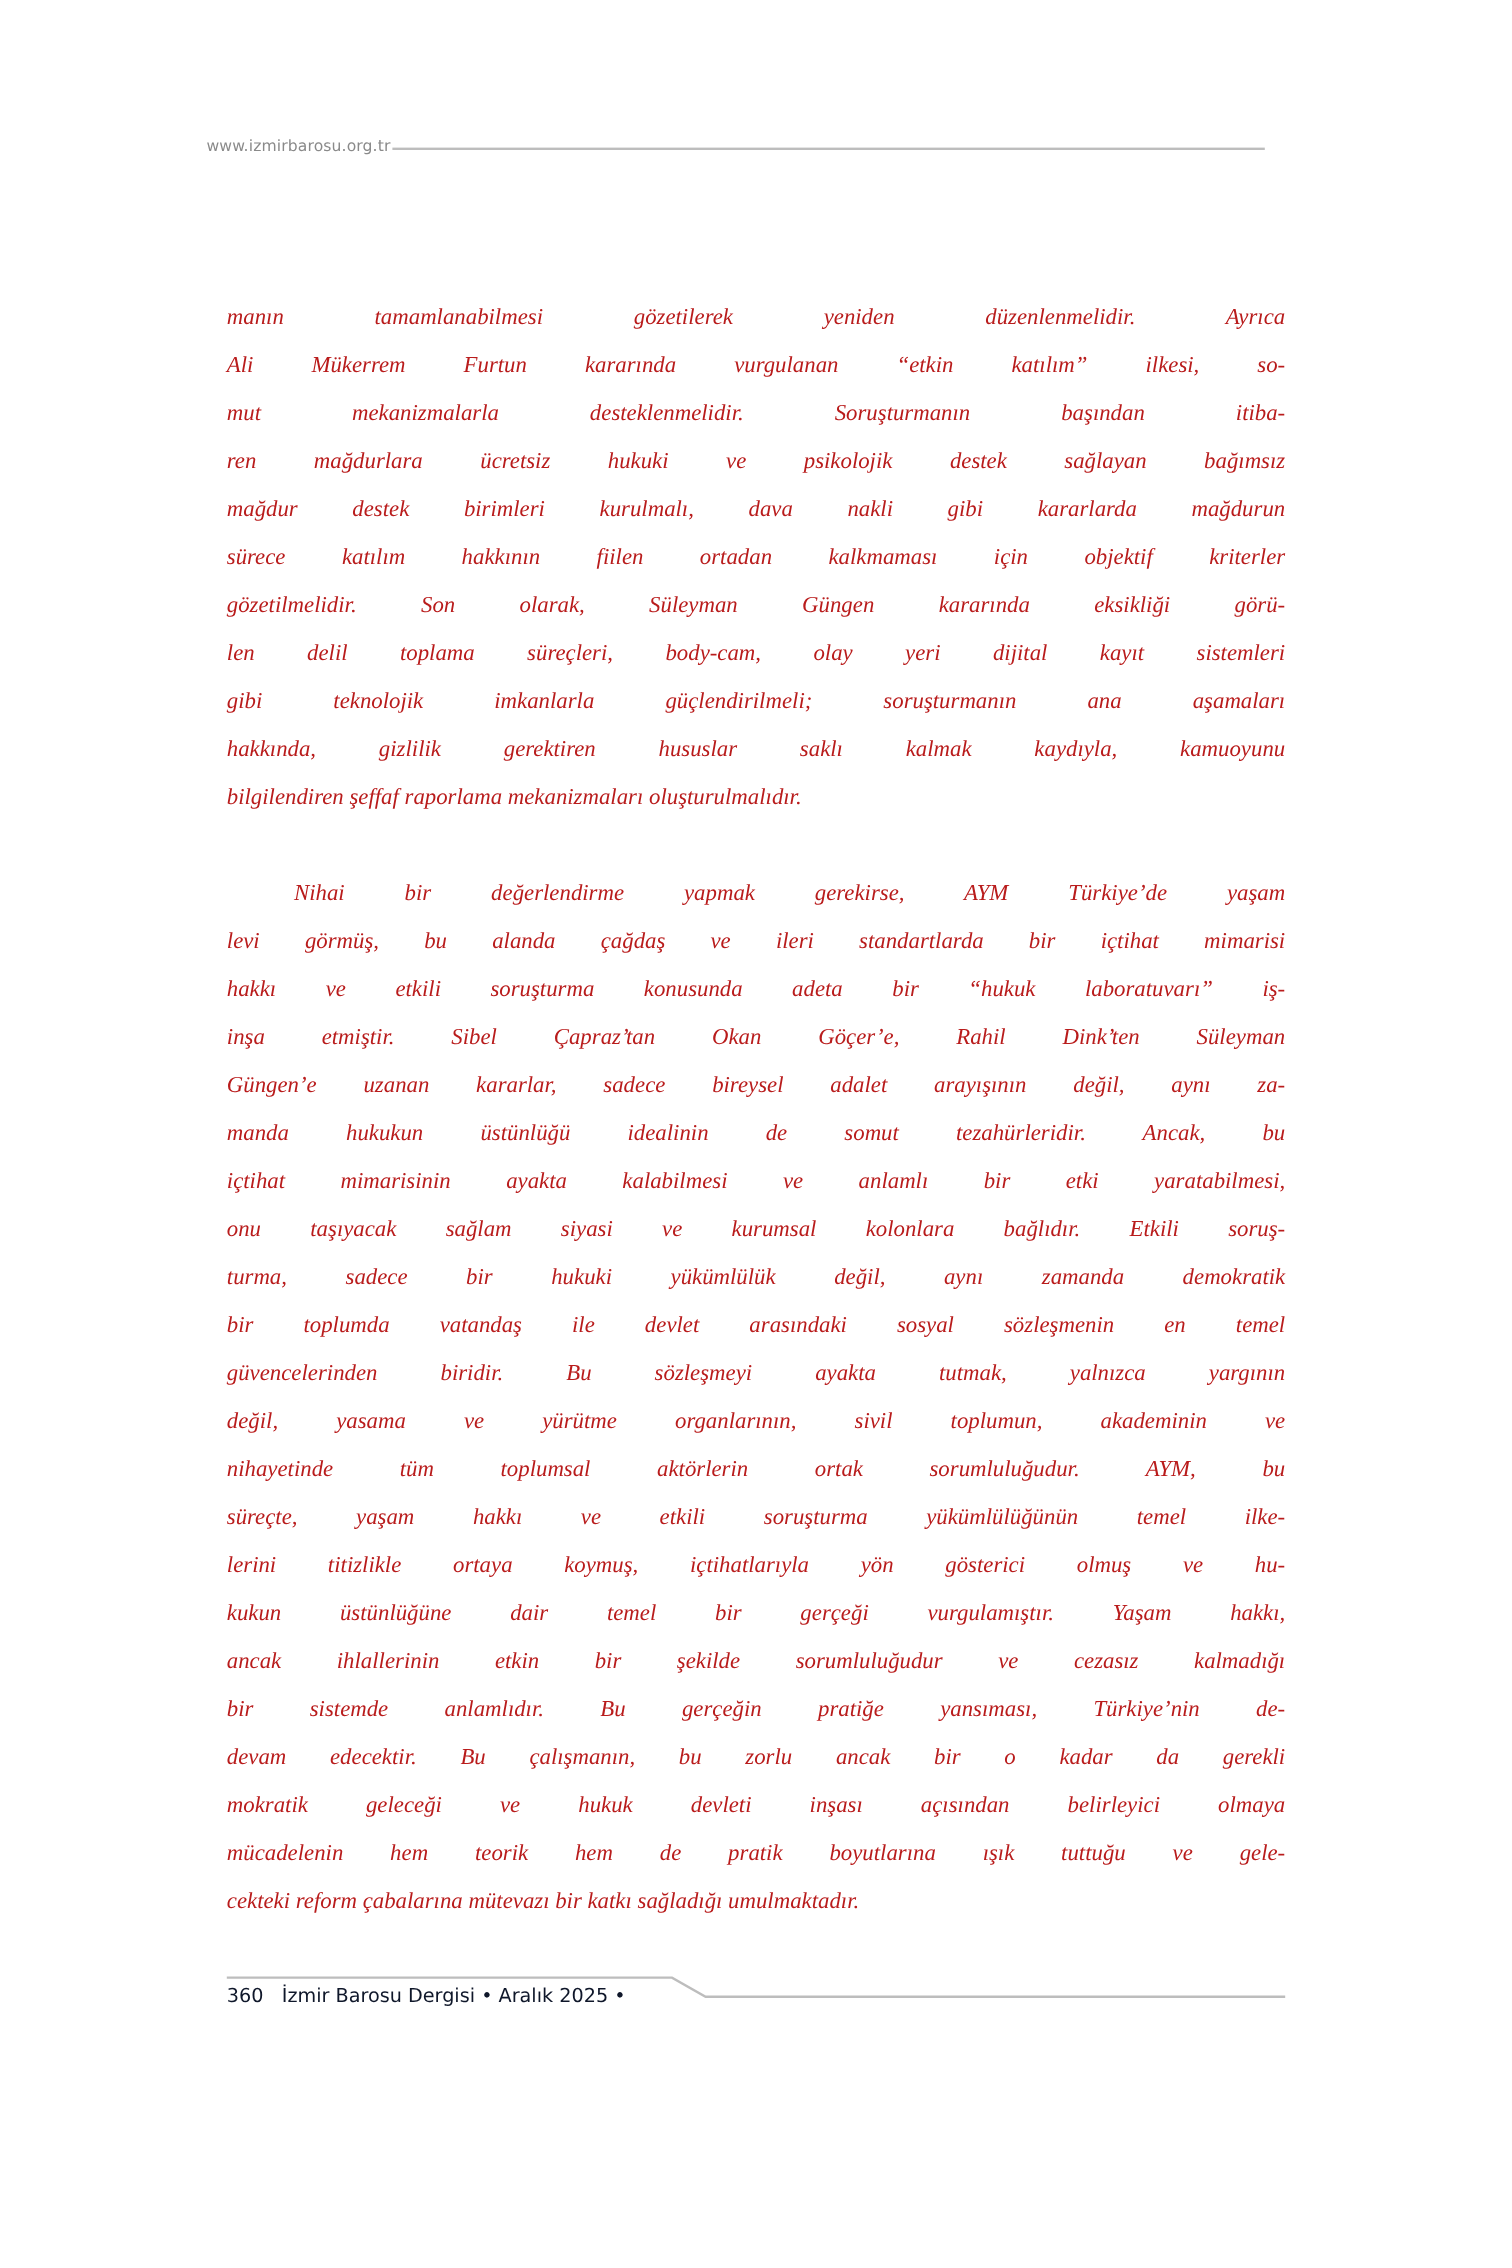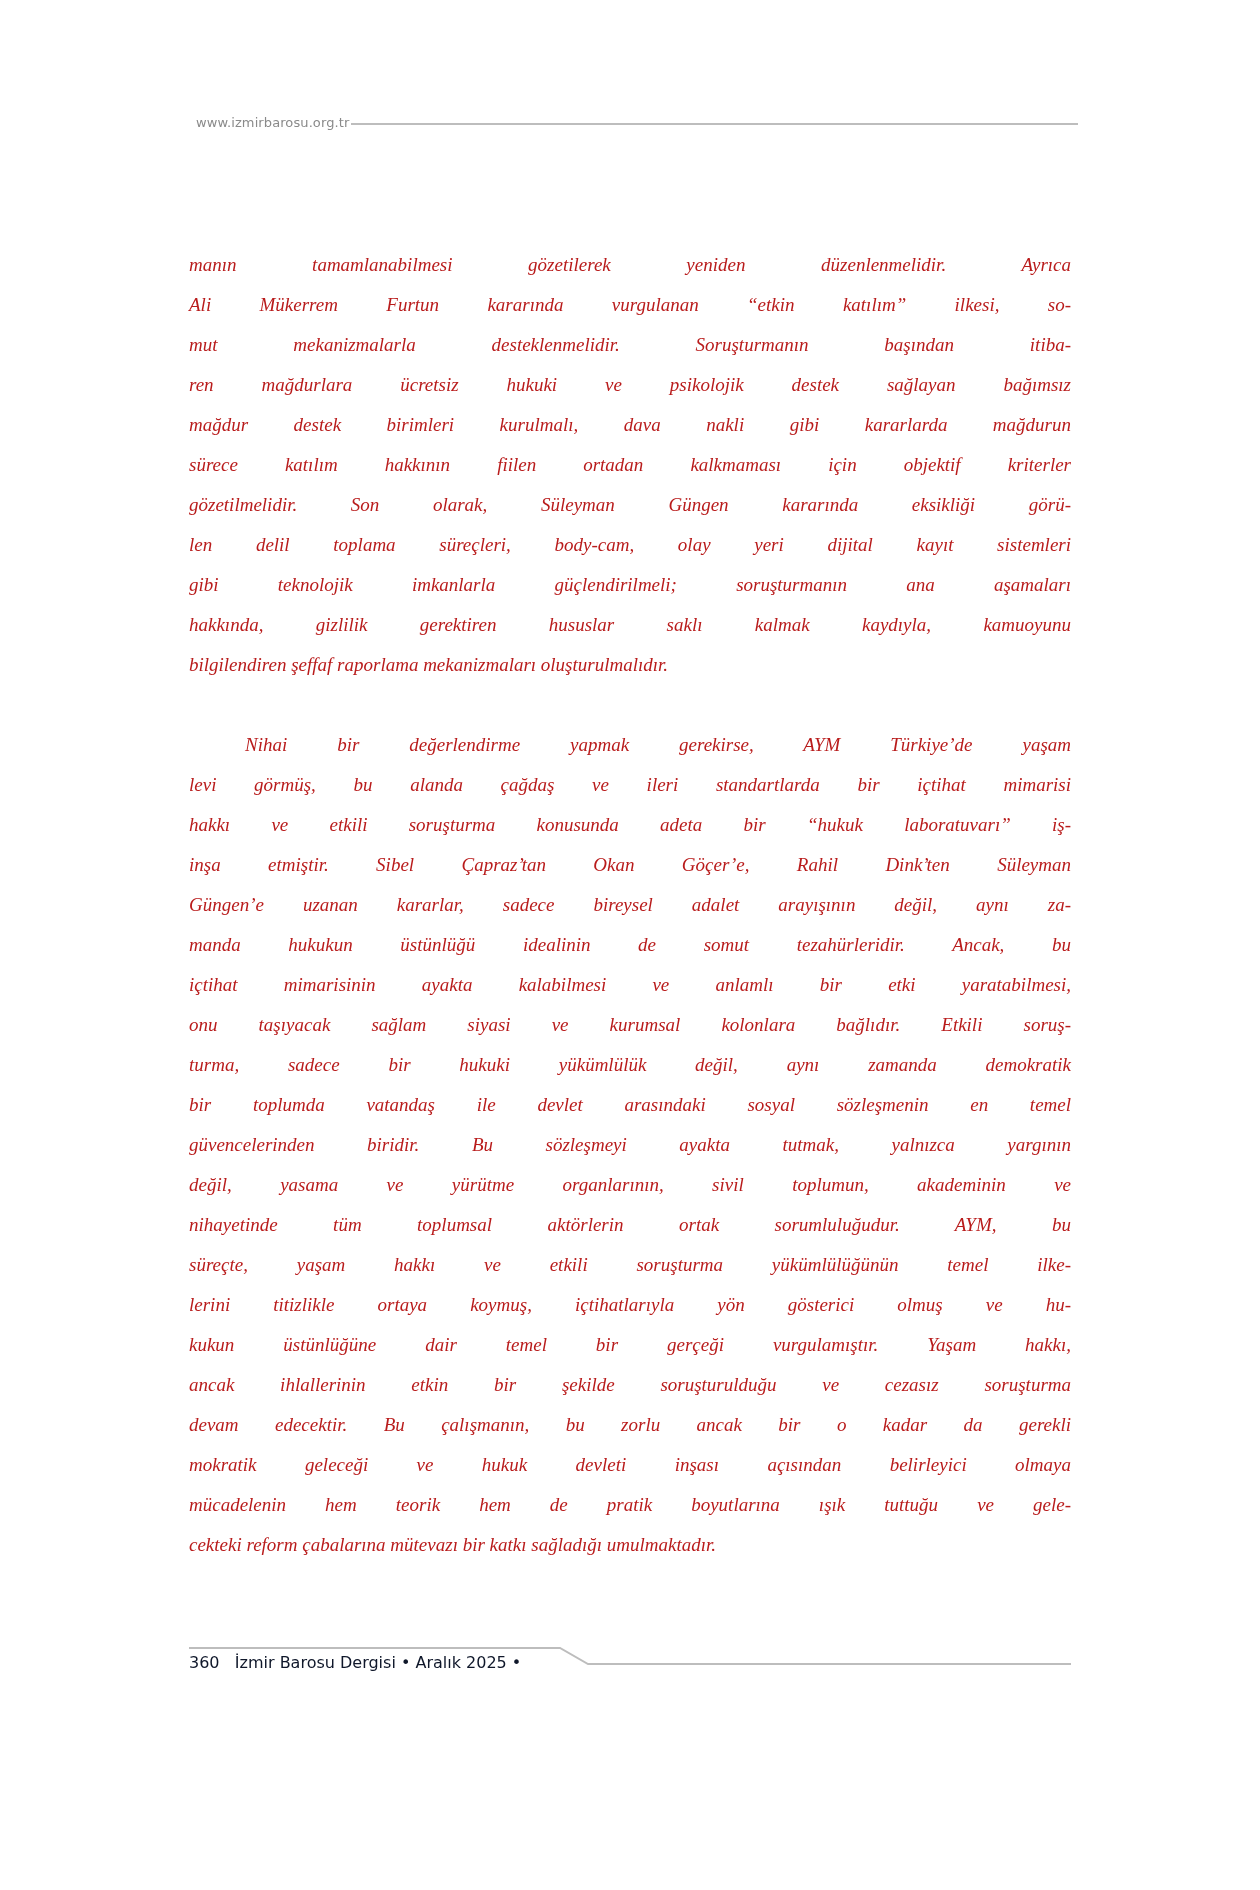--- a/index.html
+++ b/index.html
@@ -8,21 +8,21 @@
       background: #ffffff;
     }
     body {
       width: 1260px;
       height: 1890px;
       position: relative;
       overflow: hidden;
     }
     .header {
       position: absolute;
-      left: 196px;
+      left: 172px;
       top: 112px;
       width: 882px;
       height: 20px;
       display: flex;
       align-items: center;
     }
     .header-url {
       font-family: "DejaVu Sans", sans-serif;
       font-size: 13px;
       color: #8a8a8a;
@@ -119,21 +119,22 @@
     <span class="line">içtihat mimarisinin ayakta kalabilmesi ve anlamlı bir etki yaratabilmesi,</span>
     <span class="line">onu taşıyacak sağlam siyasi ve kurumsal kolonlara bağlıdır. Etkili soruş-</span>
     <span class="line">turma, sadece bir hukuki yükümlülük değil, aynı zamanda demokratik</span>
     <span class="line">bir toplumda vatandaş ile devlet arasındaki sosyal sözleşmenin en temel</span>
     <span class="line">güvencelerinden biridir. Bu sözleşmeyi ayakta tutmak, yalnızca yargının</span>
     <span class="line">değil, yasama ve yürütme organlarının, sivil toplumun, akademinin ve</span>
     <span class="line">nihayetinde tüm toplumsal aktörlerin ortak sorumluluğudur. AYM, bu</span>
     <span class="line">süreçte, yaşam hakkı ve etkili soruşturma yükümlülüğünün temel ilke-</span>
     <span class="line">lerini titizlikle ortaya koymuş, içtihatlarıyla yön gösterici olmuş ve hu-</span>
     <span class="line">kukun üstünlüğüne dair temel bir gerçeği vurgulamıştır. Yaşam hakkı,</span>
-    <span class="line">ancak ihlallerinin etkin bir şekilde soruşturulduğu ve cezasız soruşturma</span>
+    <span class="line">ancak ihlallerinin etkin bir şekilde sorumluluğudur ve cezasız kalmadığı</span>
+    <span class="line">bir sistemde anlamlıdır. Bu gerçeğin pratiğe yansıması, Türkiye’nin de-</span>
     <span class="line">devam edecektir. Bu çalışmanın, bu zorlu ancak bir o kadar da gerekli</span>
     <span class="line">mokratik geleceği ve hukuk devleti inşası açısından belirleyici olmaya</span>
     <span class="line">mücadelenin hem teorik hem de pratik boyutlarına ışık tuttuğu ve gele-</span>
     <span class="line last">cekteki reform çabalarına mütevazı bir katkı sağladığı umulmaktadır.</span>
   </div>
 </div>
 
 <div class="footer">
   <svg class="footer-svg" width="1260" height="1890">
     <polyline points="189,1648 560,1648 588,1664 1071,1664" fill="none" stroke="#bdbdbd" stroke-width="2"></polyline>

